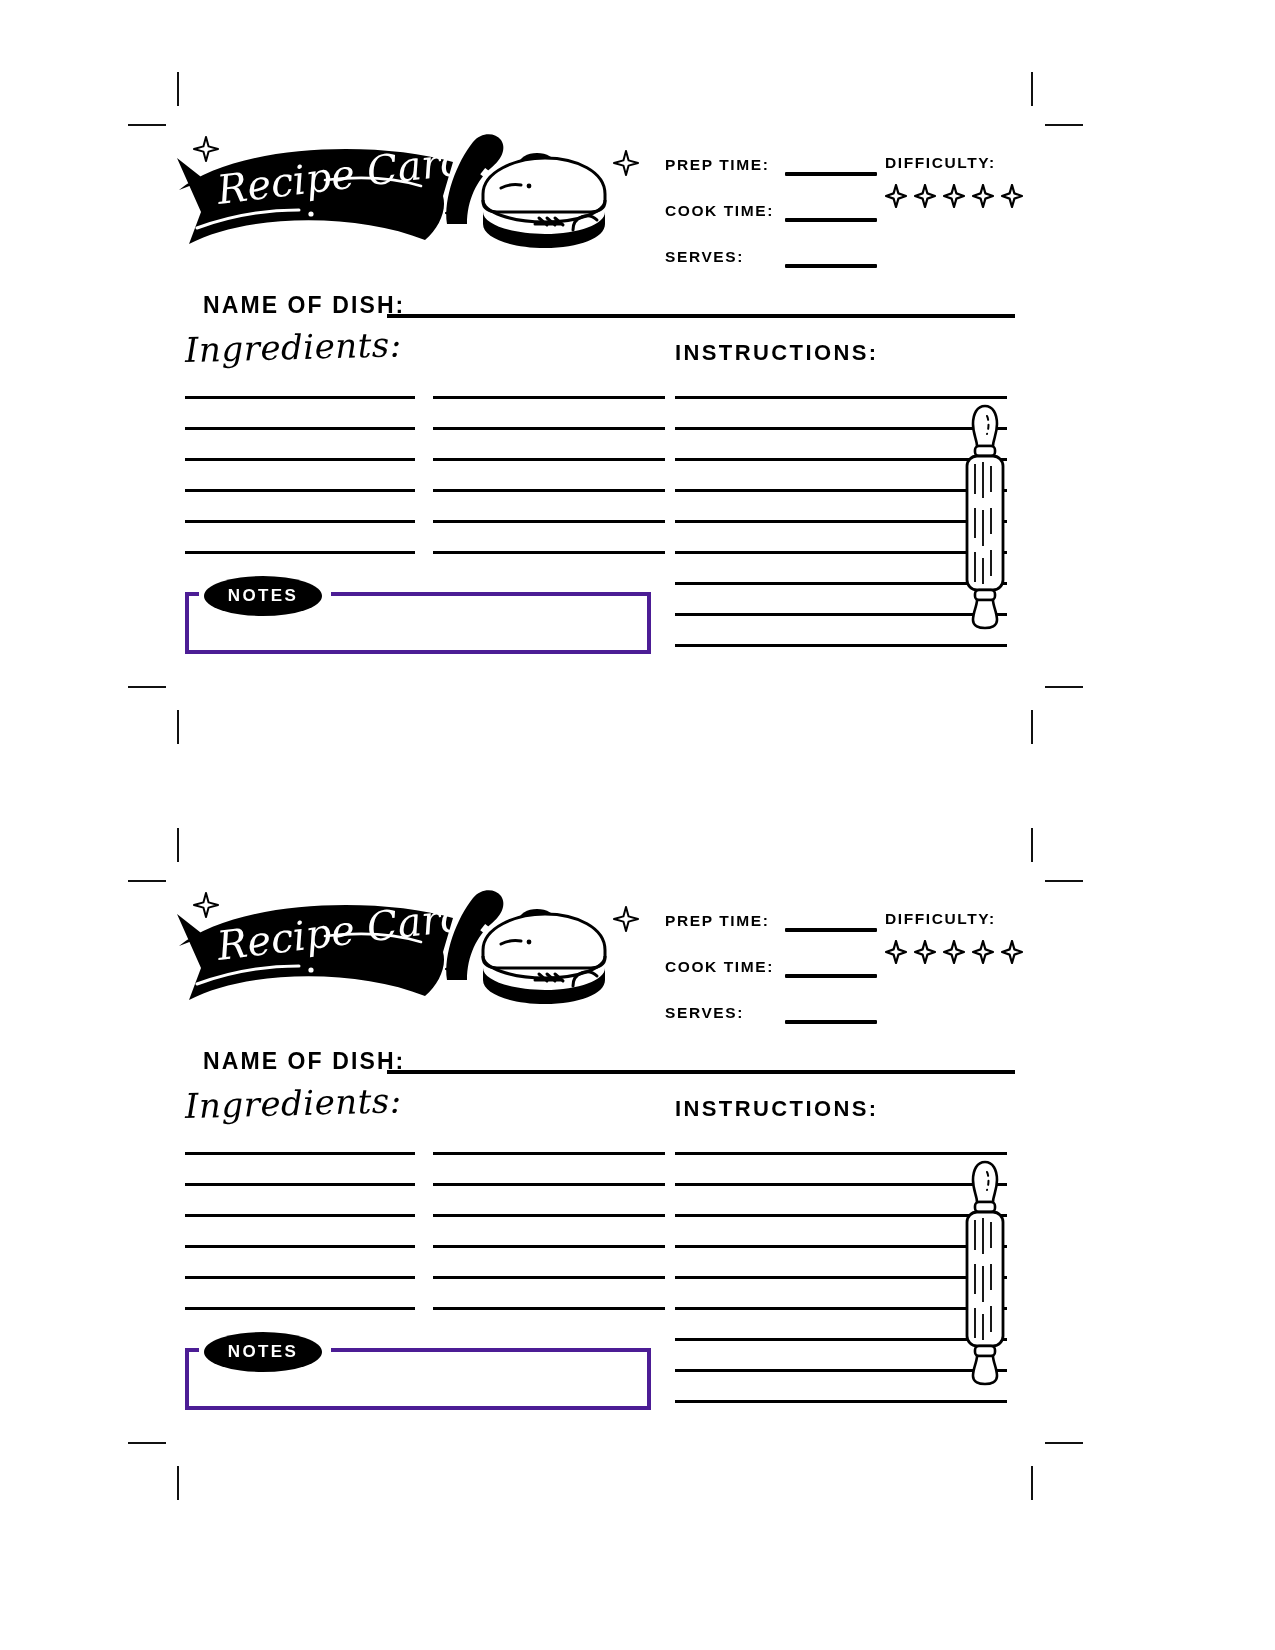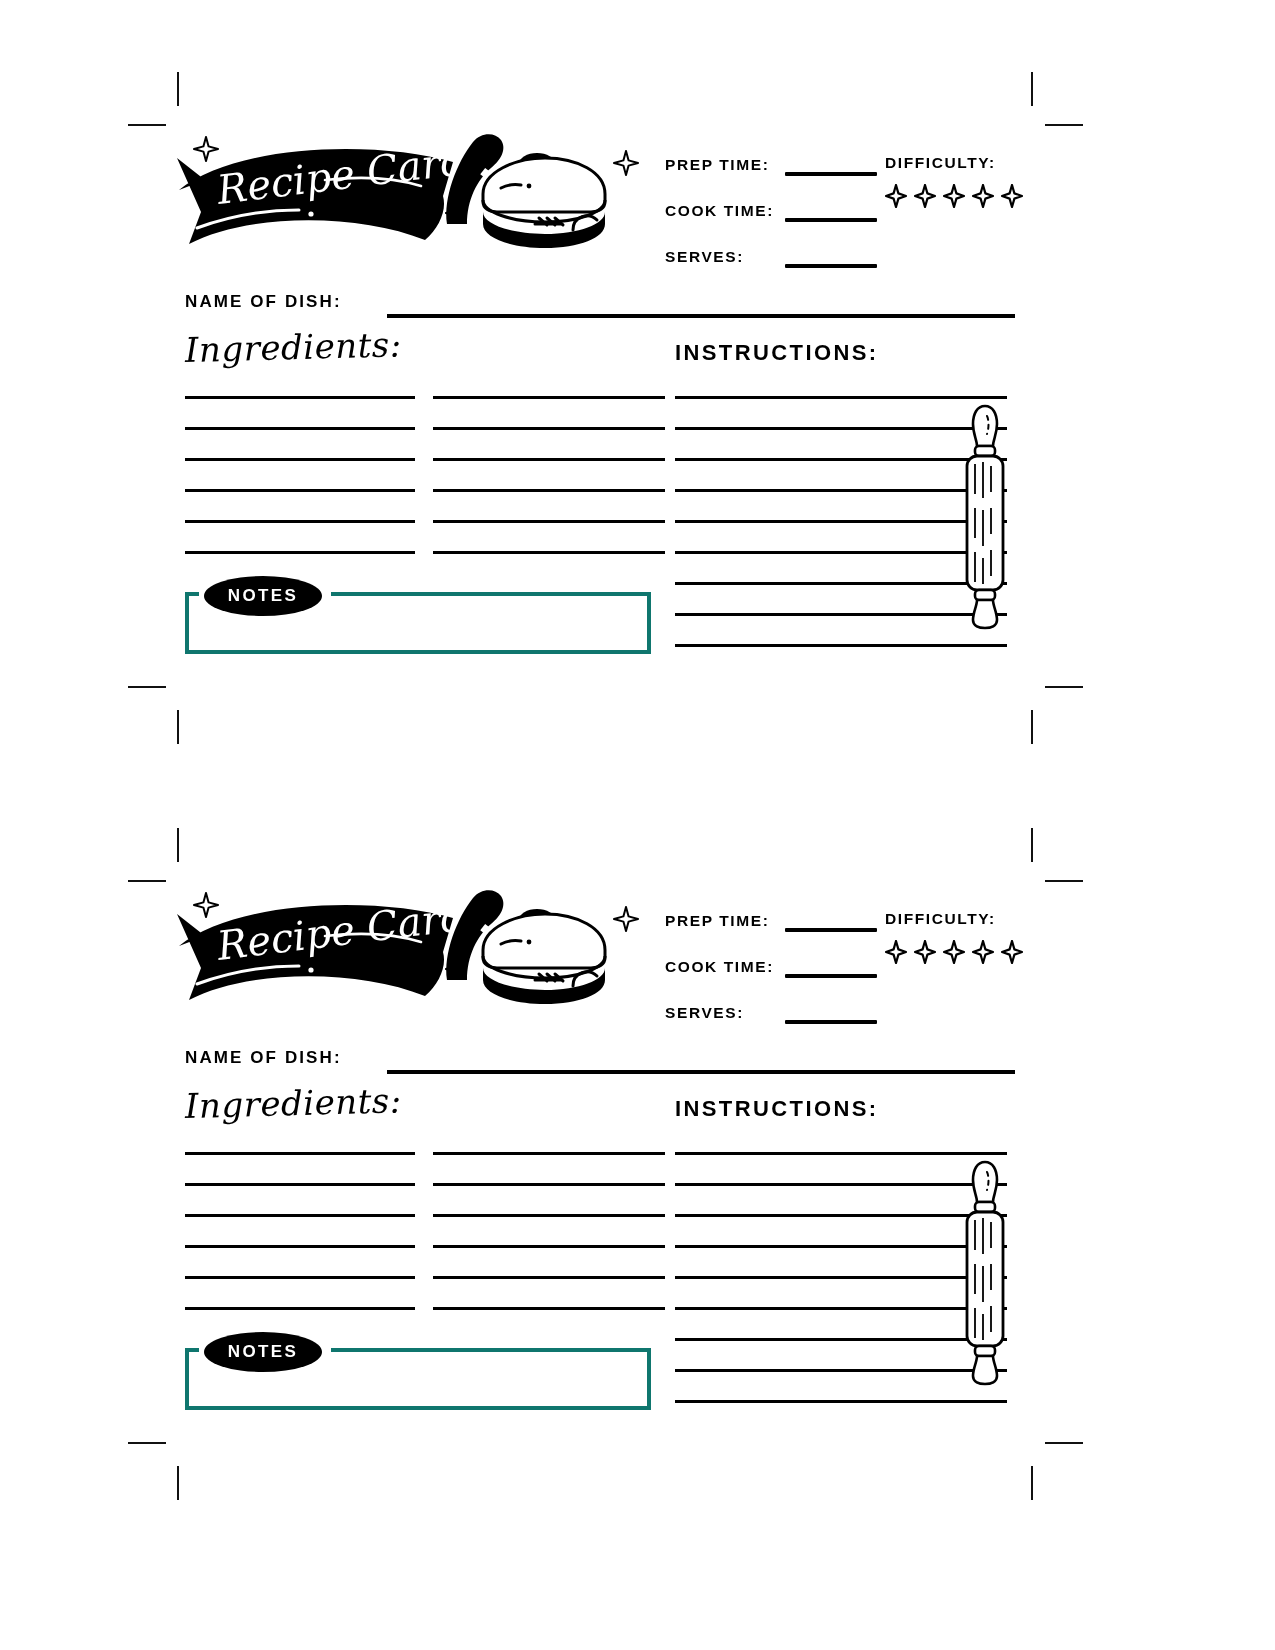--- a/index.html
+++ b/index.html
@@ -121,23 +121,23 @@
   .stars svg { display: block; }
 
   
   .dish-row {
     position: relative;
     height: 40px;
     margin-top: 2px;
   }
   .dish-label {
     position: absolute;
-    left: 10px;
+    left: 28px;
     top: 2px;
-    font-size: 17px;
+    font-size: 23px;
     font-weight: 700;
     letter-spacing: 2.1px;
     white-space: nowrap;
   }
   .dish-line {
     position: absolute;
     left: 212px;
     right: 0;
     top: 24px;
     height: 4px;
@@ -186,21 +186,21 @@
   .ing-col-2 .line { left: 258px; width: 232px; }
   .instr-col .line { left: 500px; width: 332px; }
 
   
   .notes {
     position: absolute;
     left: 10px;
     top: 196px;
     width: 466px;
     height: 62px;
-    border: 4px solid #0f766e;
+    border: 4px solid #4c1d95;
     box-sizing: border-box;
   }
   .notes-pill {
     position: absolute;
     left: 15px;
     top: -20px;
     width: 118px;
     height: 40px;
     background: #000;
     border-radius: 50%;

